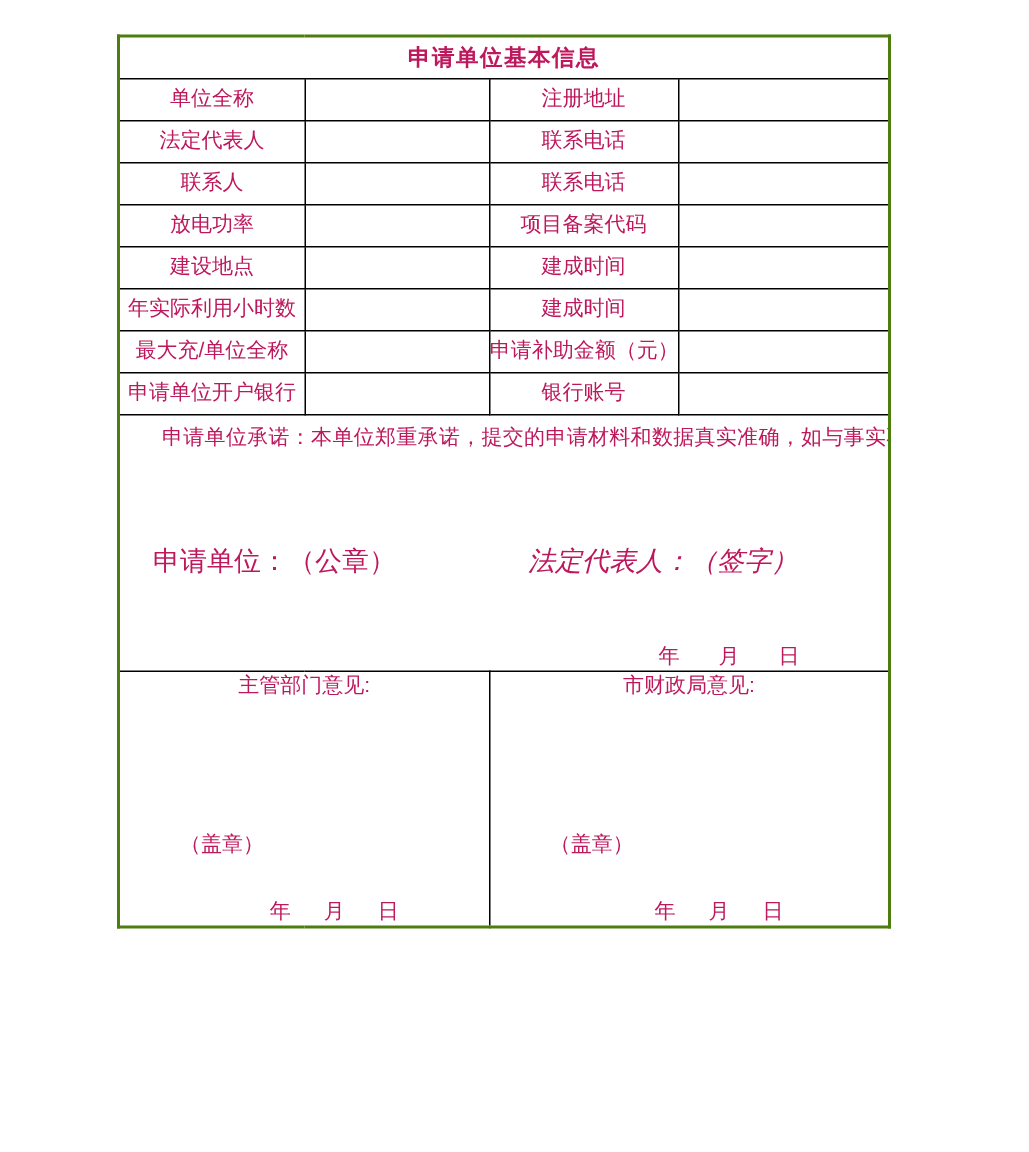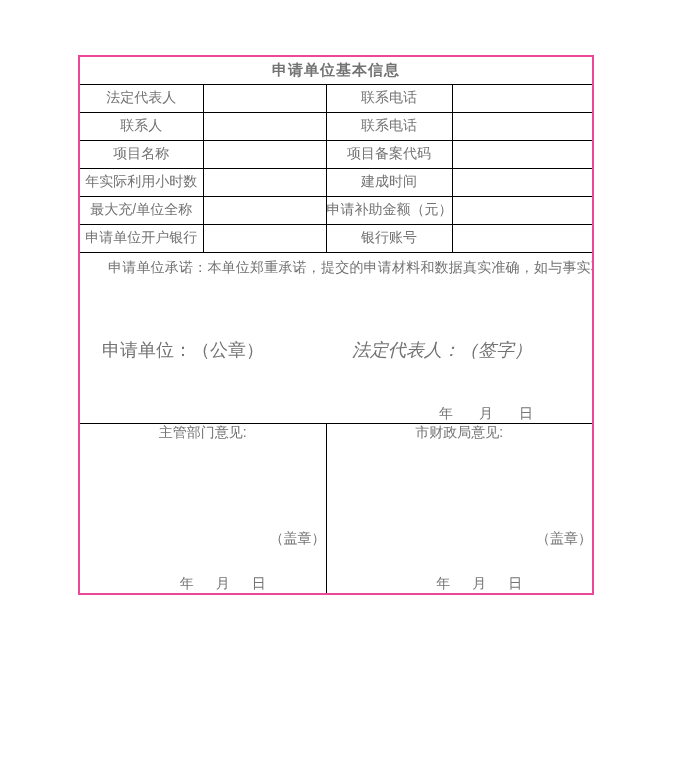--- a/index.html
+++ b/index.html
@@ -14,24 +14,23 @@
     position: relative;
     width: 686px; height: 768px;
     background: #ffffff;
   }
   table.form {
     position: absolute;
     left: 78px; top: 23px;
     width: 514px;
     border-collapse: collapse;
     table-layout: fixed;
-    border: 2px solid #ec4899;
+    border: 2px solid #4d7c0f;
     font-size: 14px;
-    color: #737373;
-    margin-top: 32px;
+    color: #be185d;
   }
   table.form td {
     border: 1px solid #000000;
     height: 28px;
     padding: 0;
     text-align: center;
     vertical-align: middle;
     white-space: nowrap;
     overflow: hidden;
   }
@@ -77,21 +76,21 @@
   td.opinion-cell {
     height: 175px;
     text-align: left;
     vertical-align: top;
     white-space: normal;
     padding: 4px 6px;
   }
   .opinion-title { font-size: 14px; }
   .seal-line {
     margin-top: 88px;
-    text-align: right;
+    text-align: left;
     padding-left: 40px;
     font-size: 14px;
   }
   .date-line {
     margin-top: 27px;
     text-align: center;
     padding-left: 44px;
     font-size: 14px;
     letter-spacing: 4px;
   }
@@ -106,37 +105,49 @@
       <col style="width:123px">
       <col style="width:126px">
       <col style="width:141px">
     </colgroup>
     <tbody>
       <tr>
         <td class="section-header" colspan="4">申请单位基本信息</td>
       </tr>
 
       <tr>
+        <td class="label-cell">单位全称</td>
+        <td class="value-cell"></td>
+        <td class="label-cell">注册地址</td>
+        <td class="value-cell"></td>
+      </tr>
+      <tr>
         <td class="label-cell">法定代表人</td>
         <td class="value-cell"></td>
         <td class="label-cell">联系电话</td>
         <td class="value-cell"></td>
       </tr>
       <tr>
         <td class="label-cell">联系人</td>
         <td class="value-cell"></td>
         <td class="label-cell">联系电话</td>
         <td class="value-cell"></td>
       </tr>
 
 
       <tr>
-        <td class="label-cell">项目名称</td>
+        <td class="label-cell">放电功率</td>
         <td class="value-cell"></td>
         <td class="label-cell">项目备案代码</td>
+        <td class="value-cell"></td>
+      </tr>
+      <tr>
+        <td class="label-cell">建设地点</td>
+        <td class="value-cell"></td>
+        <td class="label-cell">建成时间</td>
         <td class="value-cell"></td>
       </tr>
       <tr>
         <td class="label-cell">年实际利用小时数</td>
         <td class="value-cell"></td>
         <td class="label-cell">建成时间</td>
         <td class="value-cell"></td>
       </tr>
       <tr>
         <td class="label-cell">最大充/单位全称</td>

